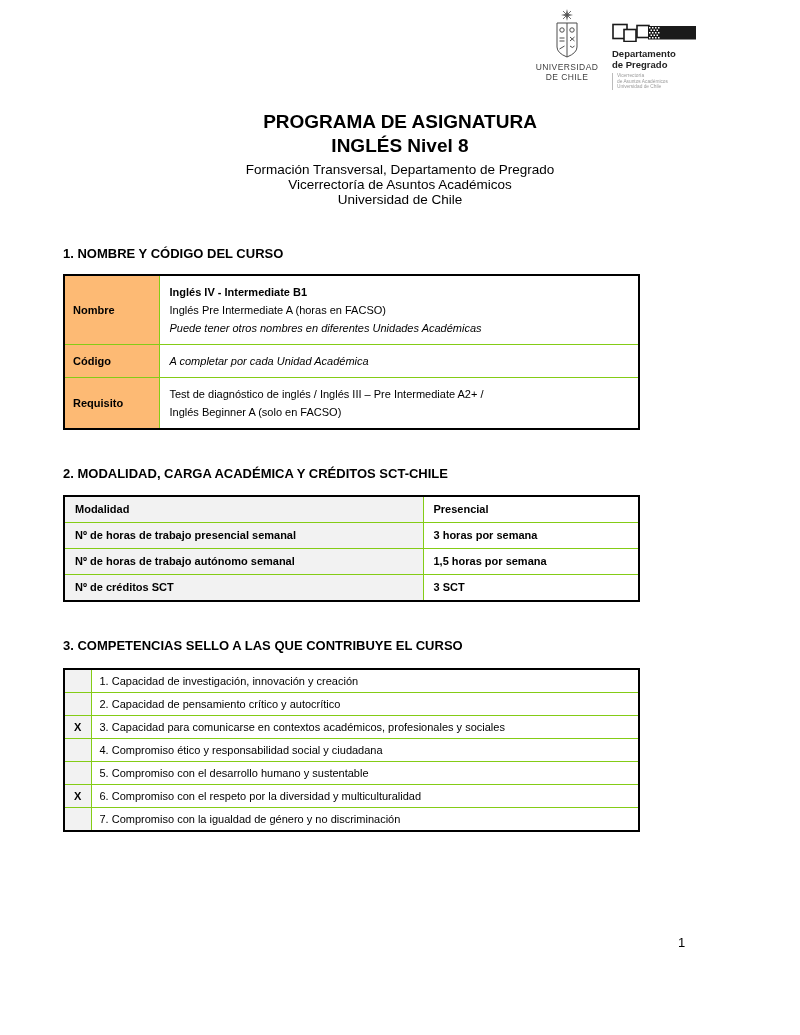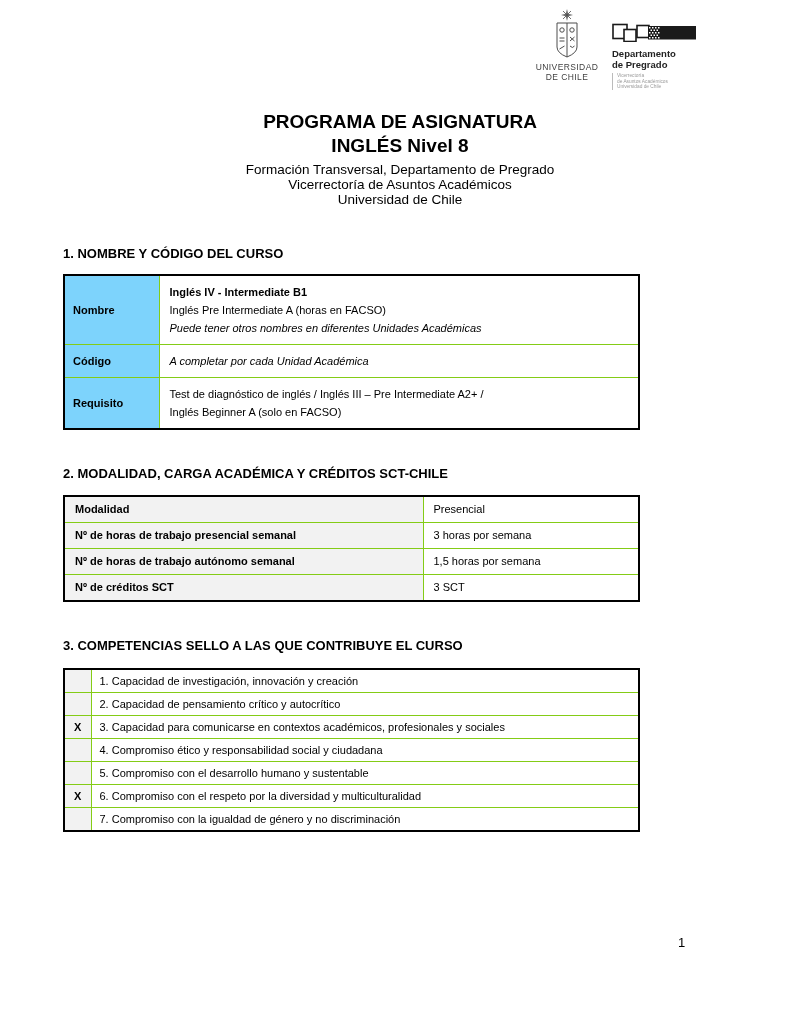--- a/index.html
+++ b/index.html
@@ -31,28 +31,28 @@
   .content { padding-left:63px; }
   .section-heading { font-size:13px; font-weight:bold; }
   .h1-heading { margin-top:39px; }
   .h2-heading { margin-top:36px; }
   .h3-heading { margin-top:36px; }
 
   table { border-collapse:collapse; width:577px; border:2px solid #000; table-layout:fixed; }
   td, th { border:1px solid #84cc16; font-size:11px; text-align:left; vertical-align:middle; }
 
   .course-table { margin-top:13px; }
-  .course-table th { width:95px; background:#7dd3fc; padding:8px 8px; font-weight:bold; }
+  .course-table th { width:95px; background:#fdba74; padding:8px 8px; font-weight:bold; }
   .course-table td { padding:7px 10px; line-height:18px; }
   .line-bold { font-weight:bold; }
   .line-italic { font-style:italic; }
 
   .workload-table { margin-top:14px; }
   .workload-table th { width:359px; background:#f2f2f2; padding:4px 10px; font-weight:bold; line-height:17px; }
-  .workload-table td { padding:4px 10px; line-height:17px; }
+  .workload-table td { padding:4px 10px; line-height:17px;font-weight:bold; }
 
   .comp-table { margin-top:15px; }
   .comp-table th { width:27px; background:#f2f2f2; text-align:center; font-weight:bold; padding:3px 2px; line-height:16px; }
   .comp-table td { padding:3px 8px; line-height:16px; }
 
   .page-number { position:absolute; top:935px; left:678px; font-size:13px; }
 </style>
 </head>
 <body>
 

